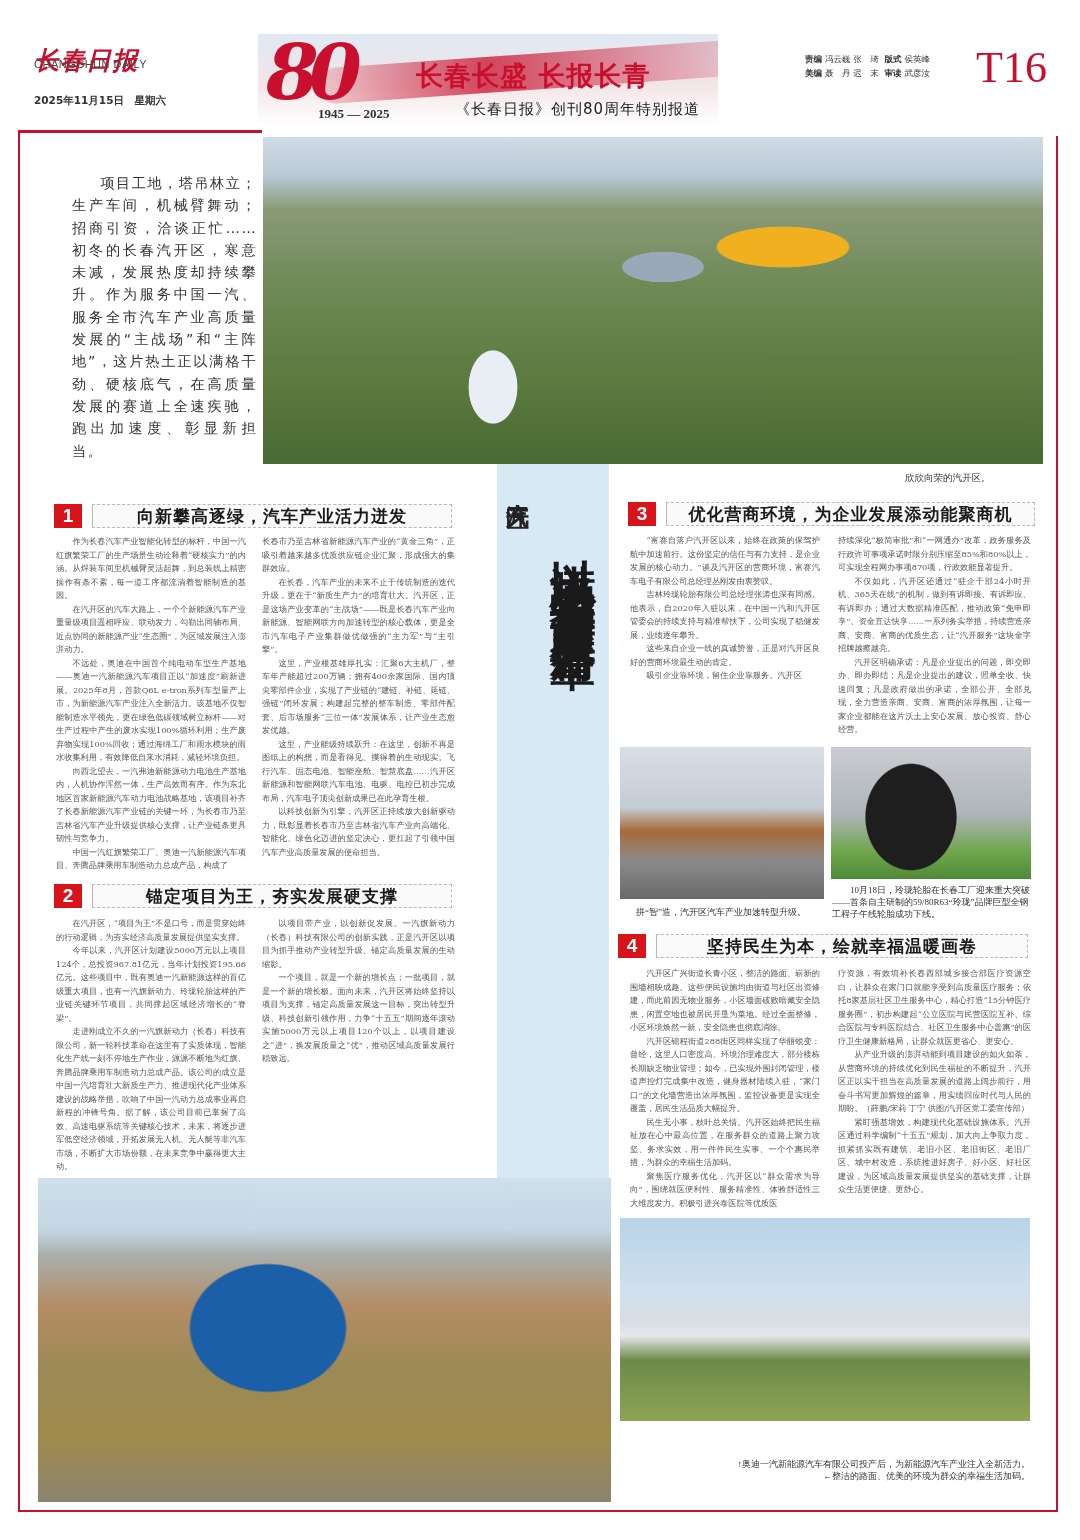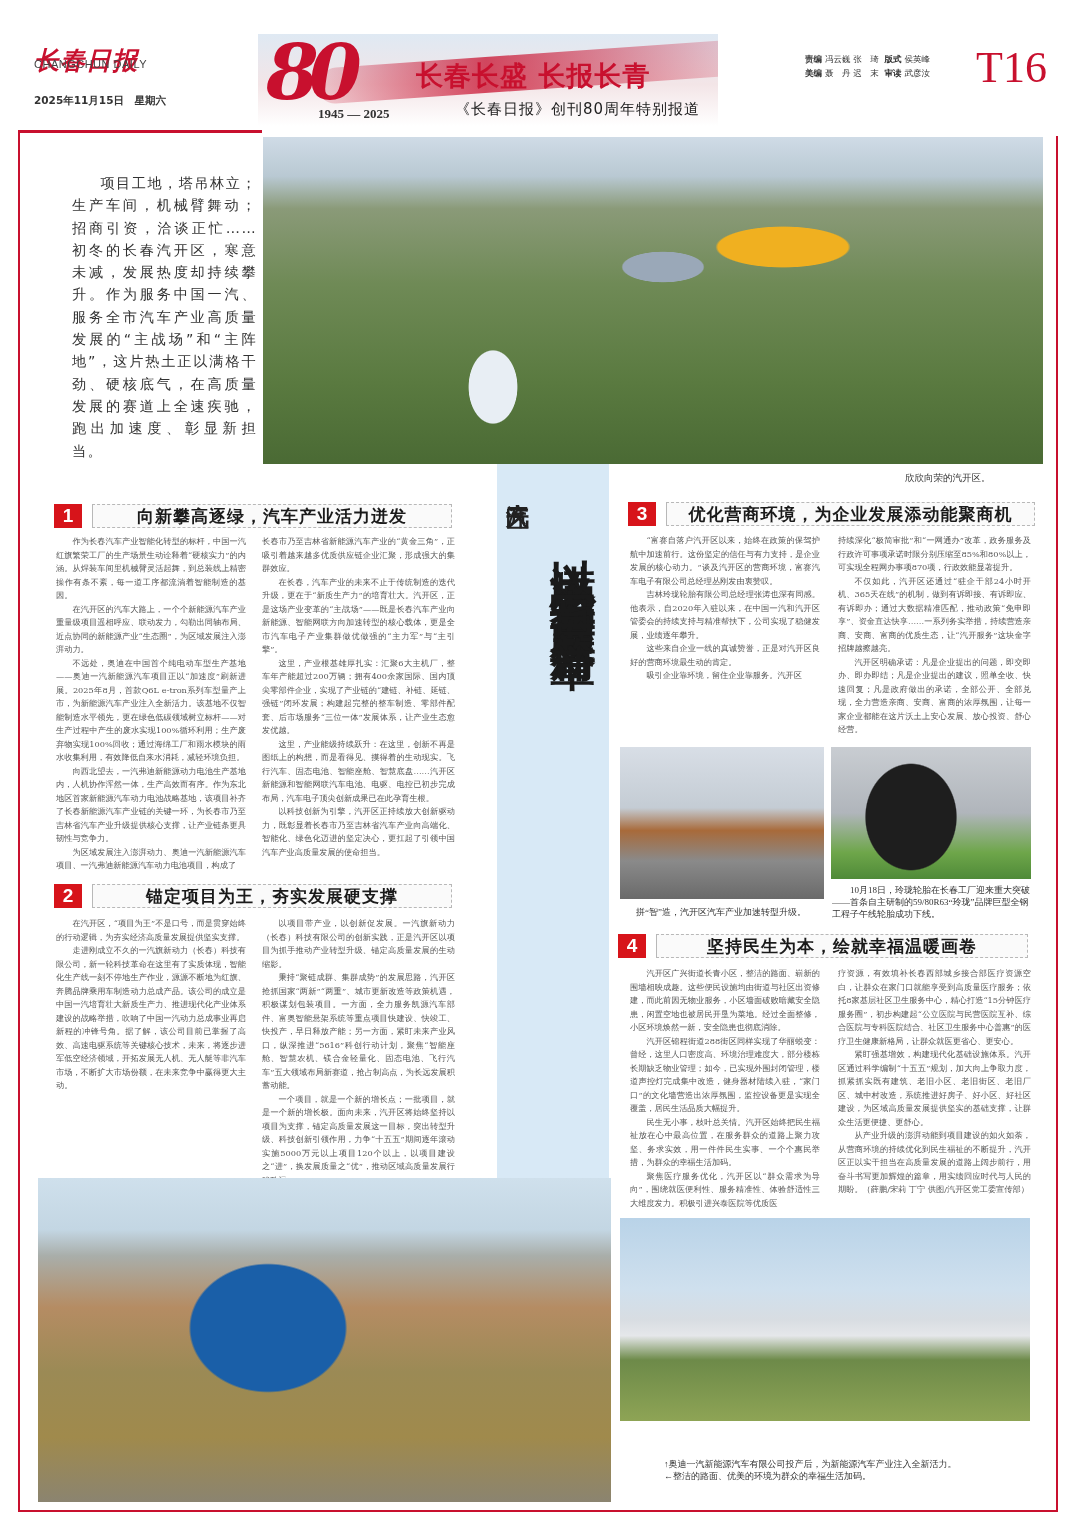--- a/index.html
+++ b/index.html
@@ -120,43 +120,43 @@
   <div class="sec-num">1</div>
   <div class="sec-title-box">
     <span class="sec-title">向新攀高逐绿，汽车产业活力迸发</span>
   </div>
 </div>
 <div class="col" style="left:56px; top:535px; width:190px;">
   <p>作为长春汽车产业智能化转型的标杆，中国一汽红旗繁荣工厂的生产场景生动诠释着“硬核实力”的内涵。从焊装车间里机械臂灵活起舞，到总装线上精密操作有条不紊，每一道工序都流淌着智能制造的基因。</p>
   <p>在汽开区的汽车大路上，一个个新能源汽车产业重量级项目遥相呼应、联动发力，勾勒出同轴布局、近点协同的新能源产业“生态圈”，为区域发展注入澎湃动力。</p>
   <p>不远处，奥迪在中国首个纯电动车型生产基地——奥迪一汽新能源汽车项目正以“加速度”刷新进展。2025年8月，首款Q6L e-tron系列车型量产上市，为新能源汽车产业注入全新活力。该基地不仅智能制造水平领先，更在绿色低碳领域树立标杆——对生产过程中产生的废水实现100%循环利用；生产废弃物实现100%回收；通过海绵工厂和雨水模块的雨水收集利用，有效降低自来水消耗，减轻环境负担。</p>
   <p>向西北望去，一汽弗迪新能源动力电池生产基地内，人机协作浑然一体，生产高效而有序。作为东北地区首家新能源汽车动力电池战略基地，该项目补齐了长春新能源汽车产业链的关键一环，为长春市乃至吉林省汽车产业升级提供核心支撑，让产业链条更具韧性与竞争力。</p>
-  <p>为区域发展注入澎湃动力、奥迪一汽新能源汽车项目、一汽弗迪新能源汽车动力电池项目，构成了</p>
+  <p>中国一汽红旗繁荣工厂、奥迪一汽新能源汽车项目、奔腾品牌乘用车制造动力总成产品，构成了</p>
 </div>
 <div class="col" style="left:262px; top:535px; width:193px;">
   <p class="noindent">长春市乃至吉林省新能源汽车产业的“黄金三角”，正吸引着越来越多优质供应链企业汇聚，形成强大的集群效应。</p>
   <p>在长春，汽车产业的未来不止于传统制造的迭代升级，更在于“新质生产力”的培育壮大。汽开区，正是这场产业变革的“主战场”——既是长春汽车产业向新能源、智能网联方向加速转型的核心载体，更是全市汽车电子产业集群做优做强的“主力军”与“主引擎”。</p>
   <p>这里，产业根基雄厚扎实：汇聚6大主机厂，整车年产能超过200万辆；拥有400余家国际、国内顶尖零部件企业，实现了产业链的“建链、补链、延链、强链”闭环发展；构建起完整的整车制造、零部件配套、后市场服务“三位一体”发展体系，让产业生态愈发优越。</p>
   <p>这里，产业能级持续跃升：在这里，创新不再是图纸上的构想，而是看得见、摸得着的生动现实。飞行汽车、固态电池、智能座舱、智慧底盘……汽开区新能源和智能网联汽车电池、电驱、电控已初步完成布局，汽车电子顶尖创新成果已在此孕育生根。</p>
   <p>以科技创新为引擎，汽开区正持续放大创新驱动力，既彰显着长春市乃至吉林省汽车产业向高端化、智能化、绿色化迈进的坚定决心，更扛起了引领中国汽车产业高质量发展的使命担当。</p>
 </div>
 
 <div class="sec-head" style="left:54px; top:883px; width:398px;">
   <div class="sec-num">2</div>
   <div class="sec-title-box">
     <span class="sec-title">锚定项目为王，夯实发展硬支撑</span>
   </div>
 </div>
 <div class="col" style="left:56px; top:917px; width:190px;">
   <p>在汽开区，“项目为王”不是口号，而是贯穿始终的行动逻辑，为夯实经济高质量发展提供坚实支撑。</p>
+  <p>今年以来，汽开区计划建设5000万元以上项目124个，总投资967.81亿元，当年计划投资195.66亿元。这些项目中，既有奥迪一汽新能源这样的百亿级重大项目，也有一汽旗新动力、玲珑轮胎这样的产业链关键环节项目，共同撑起区域经济增长的“脊梁”。</p>
   <p>走进刚成立不久的一汽旗新动力（长春）科技有限公司，新一轮科技革命在这里有了实质体现，智能化生产线一刻不停地生产作业，源源不断地为红旗、奔腾品牌乘用车制造动力总成产品。该公司的成立是中国一汽培育壮大新质生产力、推进现代化产业体系建设的战略举措，吹响了中国一汽动力总成事业再启新程的冲锋号角。据了解，该公司目前已掌握了高效、高速电驱系统等关键核心技术，未来，将逐步进军低空经济领域，开拓发展无人机、无人艇等非汽车市场，不断扩大市场份额，在未来竞争中赢得更大主动。</p>
 </div>
 <div class="col" style="left:262px; top:917px; width:193px;">
   <p>以项目带产业，以创新促发展。一汽旗新动力（长春）科技有限公司的创新实践，正是汽开区以项目为抓手推动产业转型升级、锚定高质量发展的生动缩影。</p>
-  <p>秉持“聚链成群、集群成势”的发展思路，汽开区抢抓国家“两新”“两重”、城市更新改造等政策机遇，积极谋划包装项目。一方面，全力服务凯源汽车部件、富奥智能悬架系统等重点项目快建设、快竣工、快投产，早日释放产能；另一方面，紧盯未来产业风口，纵深推进“5616”科创行动计划，聚焦“智能座舱、智慧农机、镁合金轻量化、固态电池、飞行汽车”五大领域布局新赛道，抢占制高点，为长远发展积蓄动能。</p>
   <p>一个项目，就是一个新的增长点；一批项目，就是一个新的增长极。面向未来，汽开区将始终坚持以项目为支撑，锚定高质量发展这一目标，突出转型升级、科技创新引领作用，力争“十五五”期间逐年滚动实施5000万元以上项目120个以上，以项目建设之“进”，换发展质量之“优”，推动区域高质量发展行稳致远。</p>
 </div>
 
 <div class="photo lake-photo"></div>
 
 <div class="sec-head" style="left:628px; top:501px; width:407px;">
   <div class="sec-num">3</div>
   <div class="sec-title-box">
     <span class="sec-title">优化营商环境，为企业发展添动能聚商机</span>
   </div>
@@ -185,21 +185,21 @@
   </div>
 </div>
 <div class="col" style="left:630px; top:967px; width:190px;">
   <p>汽开区广兴街道长青小区，整洁的路面、崭新的围墙相映成趣。这些便民设施均由街道与社区出资修建，而此前因无物业服务，小区墙面破败暗藏安全隐患，闲置空地也被居民开垦为菜地。经过全面整修，小区环境焕然一新，安全隐患也彻底消除。</p>
   <p>汽开区锦程街道288街区同样实现了华丽蜕变：曾经，这里人口密度高、环境治理难度大，部分楼栋长期缺乏物业管理；如今，已实现外围封闭管理，楼道声控灯完成集中改造，健身器材陆续入驻，“家门口”的文化墙营造出浓厚氛围，监控设备更是实现全覆盖，居民生活品质大幅提升。</p>
   <p>民生无小事，枝叶总关情。汽开区始终把民生福祉放在心中最高位置，在服务群众的道路上聚力攻坚、务求实效，用一件件民生实事、一个个惠民举措，为群众的幸福生活加码。</p>
   <p>聚焦医疗服务优化，汽开区以“群众需求为导向”，围绕就医便利性、服务精准性、体验舒适性三大维度发力。积极引进兴泰医院等优质医</p>
 </div>
 <div class="col" style="left:838px; top:967px; width:193px;">
   <p class="noindent">疗资源，有效填补长春西部城乡接合部医疗资源空白，让群众在家门口就能享受到高质量医疗服务；依托8家基层社区卫生服务中心，精心打造“15分钟医疗服务圈”，初步构建起“公立医院与民营医院互补、综合医院与专科医院结合、社区卫生服务中心普惠”的医疗卫生健康新格局，让群众就医更省心、更安心。</p>
+  <p>从产业升级的澎湃动能到项目建设的如火如荼，从营商环境的持续优化到民生福祉的不断提升，汽开区正以实干担当在高质量发展的道路上阔步前行，用奋斗书写更加辉煌的篇章，用实绩回应时代与人民的期盼。（薛鹏/宋莉 丁宁 供图/汽开区党工委宣传部）</p>
   <p>紧盯强基增效，构建现代化基础设施体系。汽开区通过科学编制“十五五”规划，加大向上争取力度，抓紧抓实既有建筑、老旧小区、老旧街区、老旧厂区、城中村改造，系统推进好房子、好小区、好社区建设，为区域高质量发展提供坚实的基础支撑，让群众生活更便捷、更舒心。</p>
-  <p>从产业升级的澎湃动能到项目建设的如火如荼，从营商环境的持续优化到民生福祉的不断提升，汽开区正以实干担当在高质量发展的道路上阔步前行，用奋斗书写更加辉煌的篇章，用实绩回应时代与人民的期盼。（薛鹏/宋莉 丁宁 供图/汽开区党工委宣传部）</p>
 </div>
 
 <div class="photo factory-photo"></div>
-<div class="caption" style="left:664px; top:1458px; width:400px;">
+<div class="caption" style="left:630px; top:1458px; width:400px;text-align:right;">
   <div>↑奥迪一汽新能源汽车有限公司投产后，为新能源汽车产业注入全新活力。</div>
   <div>←整洁的路面、优美的环境为群众的幸福生活加码。</div>
 </div>
 
 </body></html>

